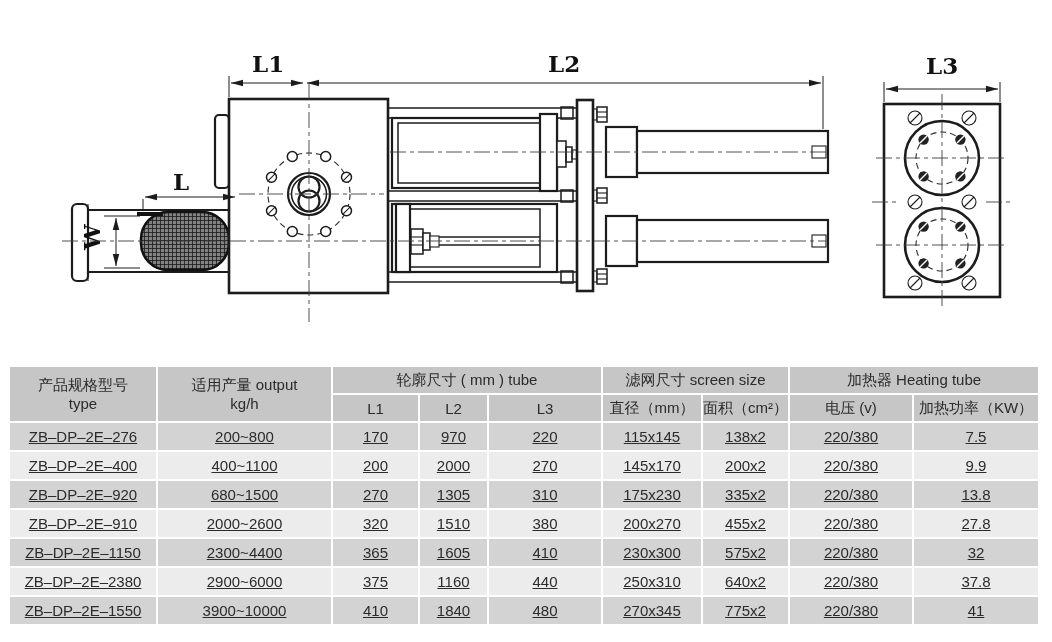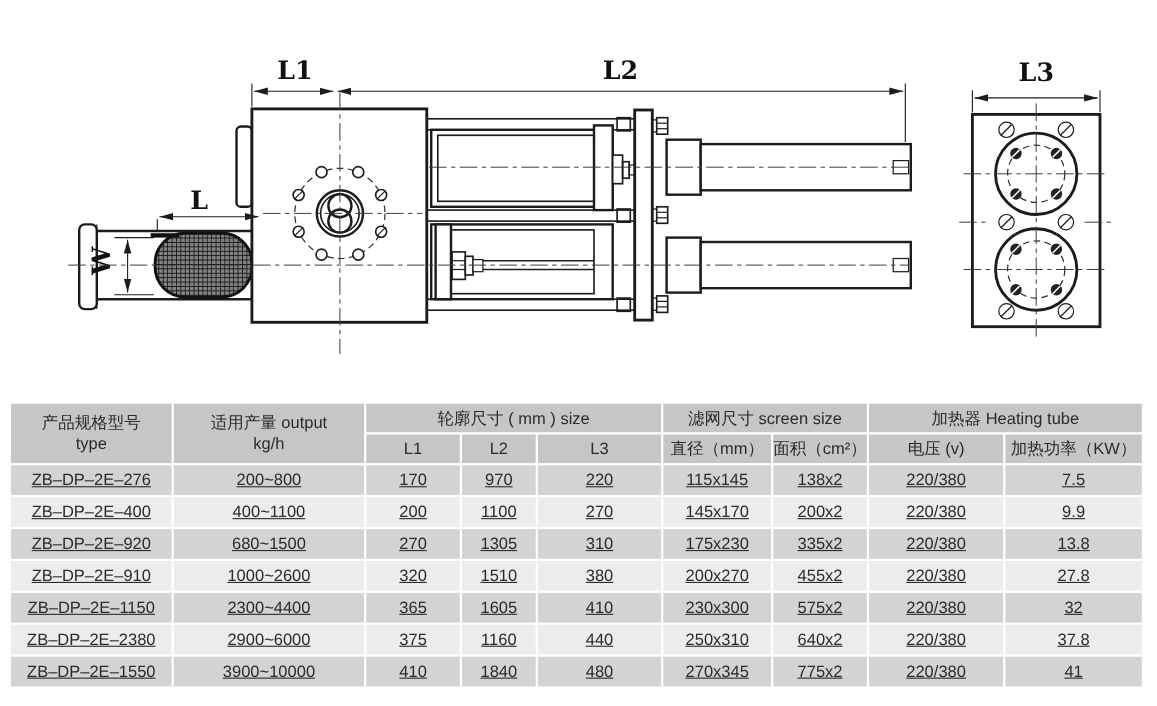--- a/index.html
+++ b/index.html
@@ -252,21 +252,21 @@
     <tbody>
         <tr>
       <th rowspan="2" class="two-line">
         <div>产品规格型号</div>
         <div>type</div>
       </th>
       <th rowspan="2" class="two-line">
         <div>适用产量 output</div>
         <div>kg/h</div>
       </th>
-      <th colspan="3">轮廓尺寸 ( mm ) size</th>
+      <th colspan="3">轮廓尺寸 ( mm ) tube</th>
       <th colspan="2">滤网尺寸 screen size</th>
       <th colspan="2">加热器 Heating tube</th>
     </tr>
     <tr>
       <th>L1</th>
       <th>L2</th>
       <th>L3</th>
       <th>直径（mm）</th>
       <th>面积（cm²）</th>
       <th>电压 (v)</th>
@@ -280,41 +280,41 @@
       <td>220</td>
       <td>115x145</td>
       <td>138x2</td>
       <td>220/380</td>
       <td>7.5</td>
     </tr>
     <tr class="light">
       <td>ZB–DP–2E–400</td>
       <td>400~1100</td>
       <td>200</td>
-      <td>1100</td>
+      <td>2000</td>
       <td>270</td>
       <td>145x170</td>
       <td>200x2</td>
       <td>220/380</td>
       <td>9.9</td>
     </tr>
     <tr class="dark">
       <td>ZB–DP–2E–920</td>
       <td>680~1500</td>
       <td>270</td>
       <td>1305</td>
       <td>310</td>
       <td>175x230</td>
       <td>335x2</td>
       <td>220/380</td>
       <td>13.8</td>
     </tr>
     <tr class="light">
       <td>ZB–DP–2E–910</td>
-      <td>1000~2600</td>
+      <td>2000~2600</td>
       <td>320</td>
       <td>1510</td>
       <td>380</td>
       <td>200x270</td>
       <td>455x2</td>
       <td>220/380</td>
       <td>27.8</td>
     </tr>
     <tr class="dark">
       <td>ZB–DP–2E–1150</td>

